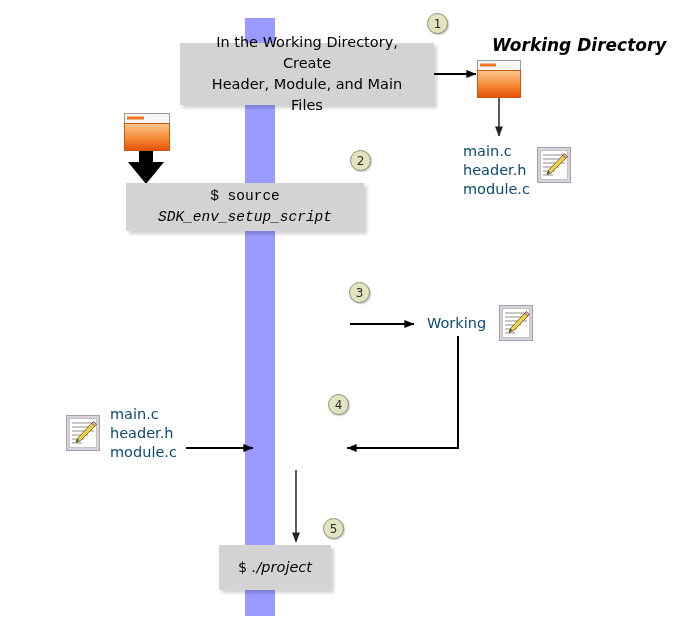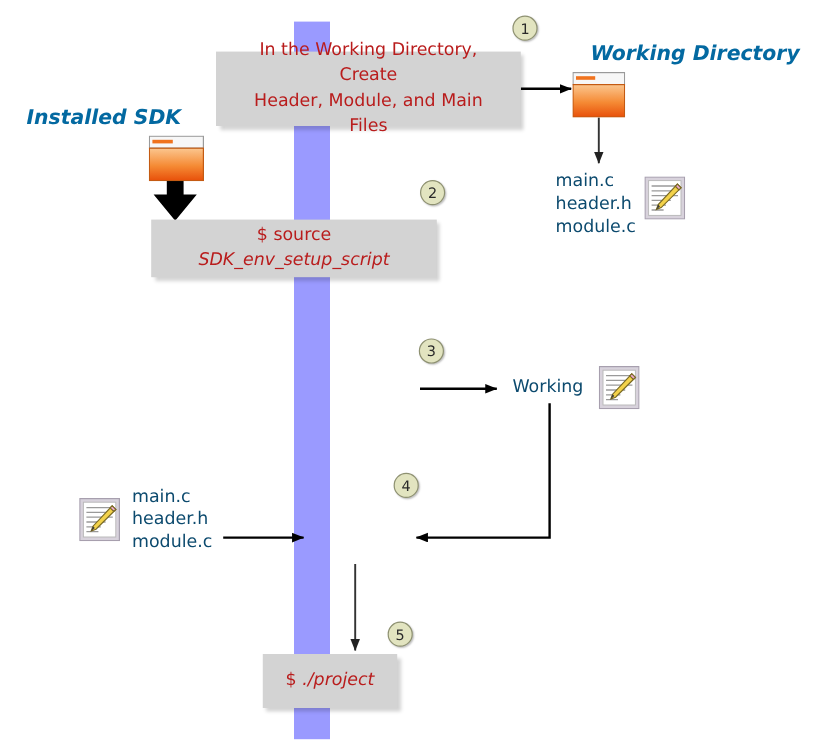--- a/index.html
+++ b/index.html
@@ -26,21 +26,21 @@
 
   
   .proc-box {
     position: absolute;
     background: #d3d3d3;
     box-shadow: 3px 3px 3px rgba(0,0,0,0.18);
     display: flex;
     align-items: center;
     justify-content: center;
     text-align: center;
-    color: #b91c1c;
+    color: #000000;
     font-size: 14.5px;
     line-height: 1.45;
     box-sizing: border-box;
     padding: 6px 14px;
   }
   .proc-box .cmd-prefix { font-style: normal; }
   .proc-box .cmd-arg { font-style: italic; }
 
   
   .step-badge {
@@ -58,21 +58,21 @@
     color: #2a2a2a;
     box-shadow: 1px 1px 1.5px rgba(0,0,0,0.25);
   }
 
   
   .section-title {
     position: absolute;
     font-weight: bold;
     font-style: italic;
     font-size: 17px;
-    color: #0369a1;
+    color: #000000;
     white-space: nowrap;
   }
 
   
   .plain-label {
     position: absolute;
     font-size: 14.5px;
     color: #0c4a6e;
     line-height: 1.32;
     white-space: pre;
@@ -213,21 +213,20 @@
         <line x1="6" y1="28" x2="16" y2="28"></line>
       </g>
       <g>
         <path d="M27.5,6.5 L30.5,9.5 L14,26 L10,27.5 L11.5,23.5 Z" fill="#f3d24a" stroke="#7a6a24" stroke-width="1"></path>
         <path d="M27.5,6.5 L30.5,9.5 L28.8,11.2 L25.8,8.2 Z" fill="#f0a8d0" stroke="#7a6a24" stroke-width="1"></path>
         <path d="M10,27.5 L11.5,23.5 L13,25 Z" fill="#3c3c3c"></path>
       </g>
     </svg>
   </div>
 
-  <div class="section-title" style="left:22px; top:88px;">Installed SDK</div>
 
   <div class="section-title" style="left:492px; top:35px;">Working Directory</div>
 
   <div class="step-badge" style="left:427px; top:13px;">
     <span>1</span>
   </div>
   <div class="step-badge" style="left:350px; top:150px;">
     <span>2</span>
   </div>
   <div class="step-badge" style="left:349px; top:282px;">
@@ -236,21 +235,21 @@
   <div class="step-badge" style="left:328px; top:394px;">
     <span>4</span>
   </div>
   <div class="step-badge" style="left:323px; top:518px;">
     <span>5</span>
   </div>
 
   <div class="proc-box" style="left:180px; top:43px; width:254px; height:62px; white-space:pre-line;">In the Working Directory, Create
 Header, Module, and Main Files</div>
 
-  <div class="proc-box" style="left:126px; top:183px; width:238px; height:48px;">
+  <div class="proc-box" style="left:126px; top:183px; width:238px; height:48px;font-family:Liberation Mono, monospace;">
     <span><span class="cmd-prefix">$ source </span><span class="cmd-arg">SDK_env_setup_script</span></span>
   </div>
 
 
 
   <div class="proc-box" style="left:219px; top:545px; width:112px; height:45px;">
     <span><span class="cmd-prefix">$ </span><span class="cmd-arg">./project</span></span>
   </div>
 
   <div class="plain-label" style="left:463px; top:142px;">main.c

